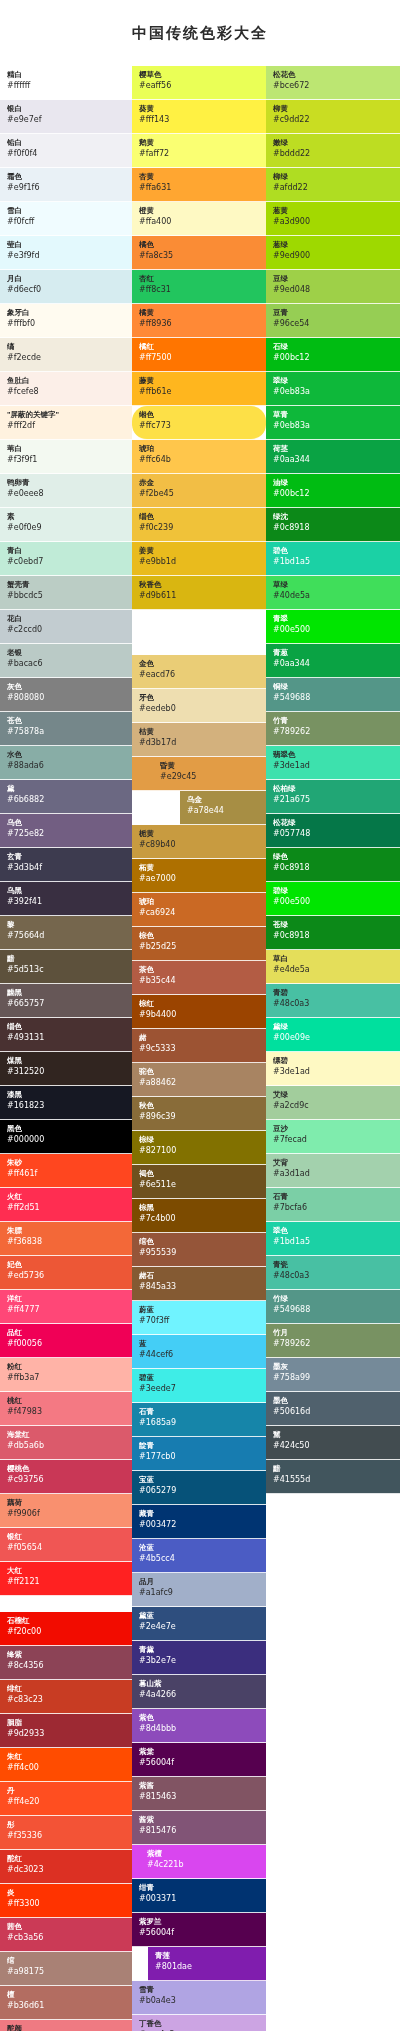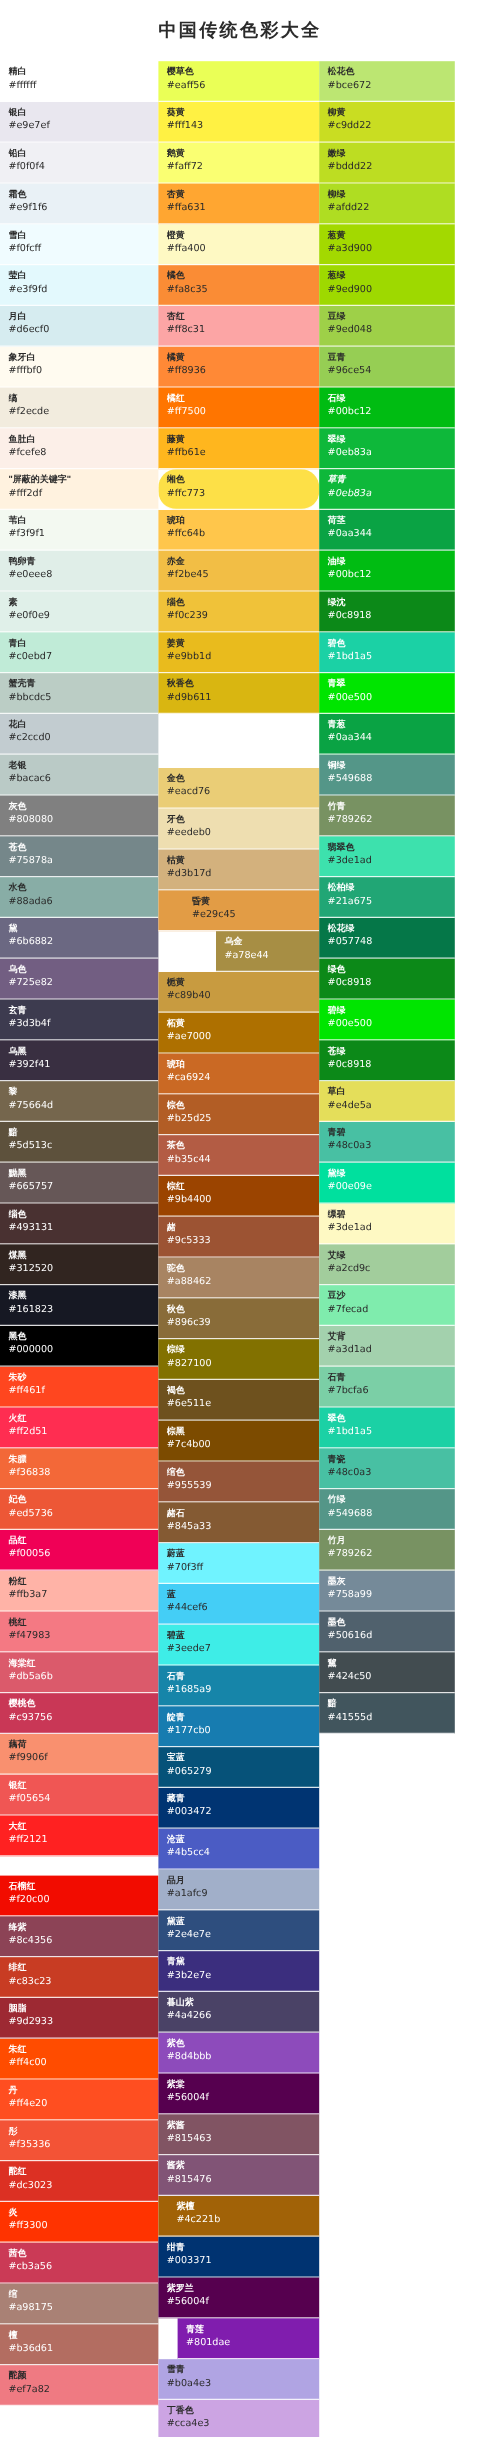--- a/index.html
+++ b/index.html
@@ -7,21 +7,21 @@
   html, body {
     width: 400px;
     background: #ffffff;
     font-family: "Liberation Sans", "DejaVu Sans", sans-serif;
   }
   body { width: 400px; overflow-x: hidden; }
 
   .page { width: 400px; position: relative; background: #ffffff; }
 
   .title-bar {
-    height: 51px;
+    height: 66px;
     display: flex;
     align-items: center;
     justify-content: center;
     background: #ffffff;
   }
   .title {
     font-size: 15px;
     letter-spacing: 2px;
     color: #2b2b2b;
     font-family: "DejaVu Serif", "Liberation Serif", serif;
@@ -32,21 +32,21 @@
     display: flex;
     align-items: flex-start;
     width: 400px;
   }
   .col {
     display: flex;
     flex-direction: column;
   }
   .col-1 { width: 132px; }
   .col-2 { width: 134px; }
-  .col-3 { width: 113px; }
+  .col-3 { width: 134px; }
 
   .swatch {
     height: 34px;
     padding: 4px 5px 0 7px;
     border-bottom: 1px solid rgba(255,255,255,0.85);
     overflow: hidden;
     position: relative;
   }
   .swatch .nm {
     font-size: 7.5px;
@@ -213,20 +213,24 @@
           <div class="hx">#ff2d51</div>
         </div>
         <div class="swatch light-text" style="background: rgb(243, 104, 56);">
           <div class="nm">朱膘</div>
           <div class="hx">#f36838</div>
         </div>
         <div class="swatch light-text" style="background: rgb(237, 87, 54);">
           <div class="nm">妃色</div>
           <div class="hx">#ed5736</div>
         </div>
+        <div class="swatch light-text" style="background: rgb(255, 71, 119);">
+          <div class="nm">洋红</div>
+          <div class="hx">#ff4777</div>
+        </div>
         <div class="swatch light-text" style="background: rgb(240, 0, 86);">
           <div class="nm">品红</div>
           <div class="hx">#f00056</div>
         </div>
         <div class="swatch dark-text" style="background: rgb(255, 179, 167);">
           <div class="nm">粉红</div>
           <div class="hx">#ffb3a7</div>
         </div>
         <div class="swatch dark-text" style="background: rgb(244, 121, 131);">
           <div class="nm">桃红</div>
@@ -323,21 +327,21 @@
           <div class="hx">#ffa631</div>
         </div>
         <div class="swatch dark-text" style="background: #fef9c3;">
           <div class="nm">橙黄</div>
           <div class="hx">#ffa400</div>
         </div>
         <div class="swatch dark-text" style="background: rgb(250, 140, 53);">
           <div class="nm">橘色</div>
           <div class="hx">#fa8c35</div>
         </div>
-        <div class="swatch dark-text" style="background: #fca5a5;">
+        <div class="swatch dark-text" style="background: #22c55e;">
           <div class="nm">杏红</div>
           <div class="hx">#ff8c31</div>
         </div>
         <div class="swatch dark-text" style="background: rgb(255, 137, 54);">
           <div class="nm">橘黄</div>
           <div class="hx">#ff8936</div>
         </div>
         <div class="swatch light-text" style="background: rgb(255, 117, 0);">
           <div class="nm">橘红</div>
           <div class="hx">#ff7500</div>
@@ -503,21 +507,21 @@
           <div class="hx">#56004f</div>
         </div>
         <div class="swatch light-text" style="background: rgb(129, 84, 99);">
           <div class="nm">紫酱</div>
           <div class="hx">#815463</div>
         </div>
         <div class="swatch light-text" style="background: rgb(129, 84, 118);">
           <div class="nm">酱紫</div>
           <div class="hx">#815476</div>
         </div>
-        <div class="swatch light-text" style="background: #a16207; padding-left: 15px;">
+        <div class="swatch light-text" style="background: #d946ef; padding-left: 15px;">
           <div class="nm">紫檀</div>
           <div class="hx">#4c221b</div>
         </div>
         <div class="swatch light-text" style="background: rgb(0, 51, 113);">
           <div class="nm">绀青</div>
           <div class="hx">#003371</div>
         </div>
         <div class="swatch light-text" style="background: rgb(86, 0, 79);">
           <div class="nm">紫罗兰</div>
           <div class="hx">#56004f</div>
@@ -573,40 +577,44 @@
           <div class="hx">#96ce54</div>
         </div>
         <div class="swatch light-text" style="background: rgb(0, 188, 18);">
           <div class="nm">石绿</div>
           <div class="hx">#00bc12</div>
         </div>
         <div class="swatch light-text" style="background: rgb(14, 184, 58);">
           <div class="nm">翠绿</div>
           <div class="hx">#0eb83a</div>
         </div>
-        <div class="swatch light-text" style="background: rgb(14, 184, 58); font-style: italic;">
+        <div class="swatch light-text" style="background: rgb(14, 184, 58);">
           <div class="nm">草青</div>
           <div class="hx">#0eb83a</div>
         </div>
         <div class="swatch light-text" style="background: rgb(10, 163, 68);">
           <div class="nm">荷茎</div>
           <div class="hx">#0aa344</div>
         </div>
         <div class="swatch light-text" style="background: rgb(0, 188, 18);">
           <div class="nm">油绿</div>
           <div class="hx">#00bc12</div>
         </div>
         <div class="swatch light-text" style="background: rgb(12, 137, 24);">
           <div class="nm">绿沈</div>
           <div class="hx">#0c8918</div>
         </div>
         <div class="swatch light-text" style="background: rgb(27, 209, 165);">
           <div class="nm">碧色</div>
           <div class="hx">#1bd1a5</div>
         </div>
+        <div class="swatch dark-text" style="background: rgb(64, 222, 90);">
+          <div class="nm">草绿</div>
+          <div class="hx">#40de5a</div>
+        </div>
         <div class="swatch light-text" style="background: rgb(0, 229, 0);">
           <div class="nm">青翠</div>
           <div class="hx">#00e500</div>
         </div>
         <div class="swatch light-text" style="background: rgb(10, 163, 68);">
           <div class="nm">青葱</div>
           <div class="hx">#0aa344</div>
         </div>
         <div class="swatch light-text" style="background: rgb(84, 150, 136);">
           <div class="nm">铜绿</div>

